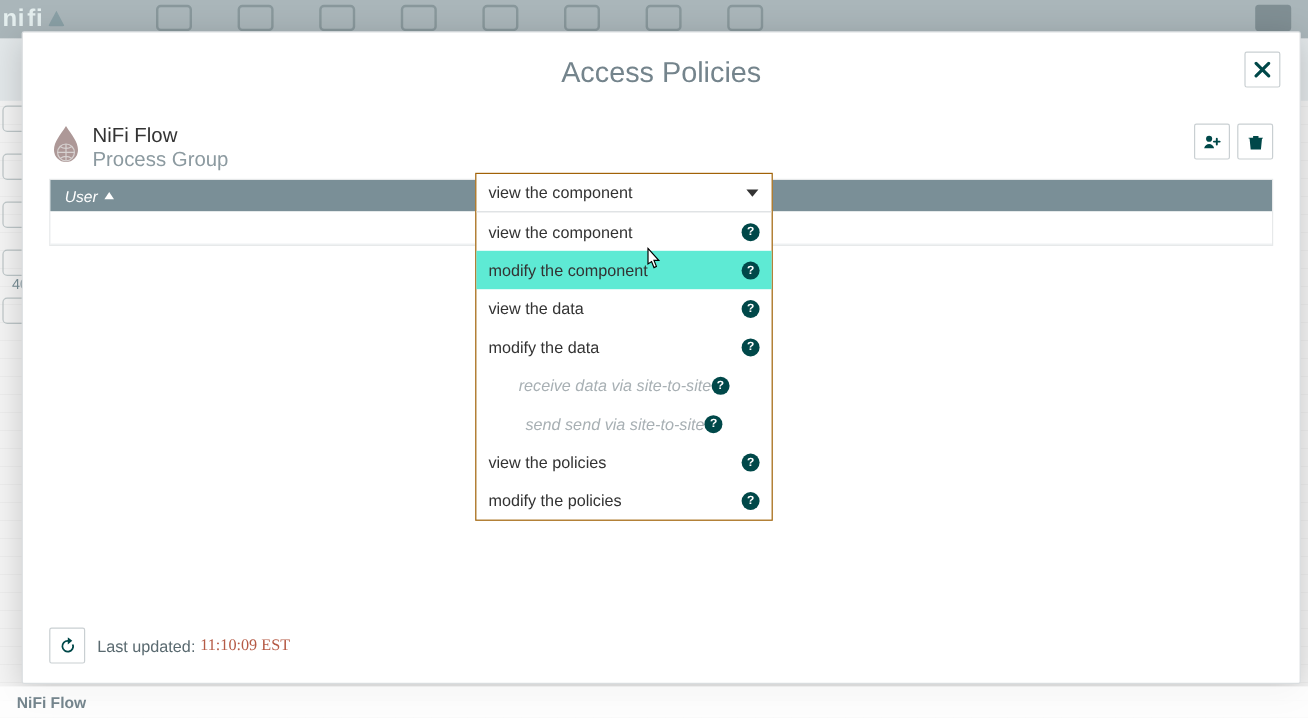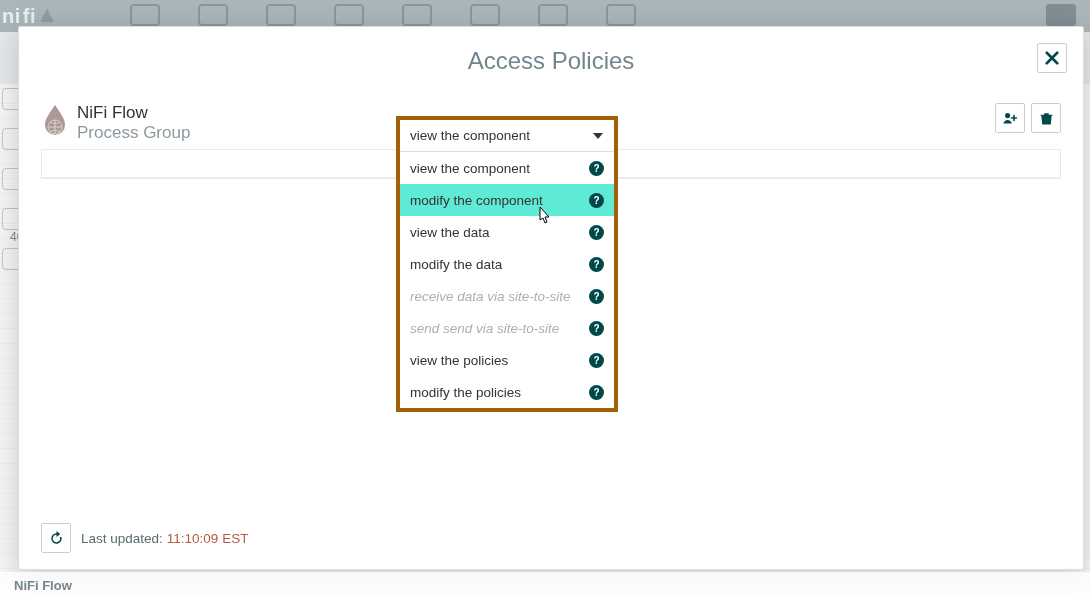--- a/index.html
+++ b/index.html
@@ -112,39 +112,39 @@
     height:28px; display:flex; align-items:center; padding:0 12px;
     border-bottom:1px solid #eceeef; font-size:13px; color:#333;flex-direction:column;
   }
   .trow .cell-user { flex:1; }
   .trow .cell-actions { width:90px; border-left:1px solid #eceeef; height:100%; display:flex; align-items:center; justify-content:center;}
   .trow .cell-actions svg { width:14px; height:14px; color:#004849; cursor:pointer;}
 
   
   .dd {
     position:absolute;
-    left: 396px; top: 116px;
-    width: 222px;
-    border:4px solid #a16207;
+    left: 396px; top: 144px;
+    width: 248px;
+    border:1px solid #a16207;
     background:#fff;
     z-index:50;
   }
   .dd-selected {
     height:32px; display:flex; align-items:center; justify-content:space-between;
     padding:0 10px; font-size:13.5px; color:#333; cursor:pointer;
     border-bottom:1px solid #d9dddf;
   }
   .dd-selected .chev { color:#333; }
   .dd-list { max-height:300px; }
   .dd-item {
     height:32px; display:flex; align-items:center; justify-content:space-between;
     padding:0 10px; font-size:13.5px; cursor:pointer; color:#333;
   }
   .dd-item.hovered { background:#5eead4; }
-  .dd-item.disabled { color:#a8b0b4; font-style:italic; cursor:default;}
+  .dd-item.disabled { color:#a8b0b4; font-style:italic; cursor:default;justify-content:center;}
   .dd-item .help {
     width:15px; height:15px; border-radius:50%; background:#004849; color:#fff;
     display:flex; align-items:center; justify-content:center; font-size:10px; font-weight:700;
     font-style:normal;
   }
 
   
   .cursor {
     position:absolute; left:536px; top:206px; z-index:60;
     font-size:16px; pointer-events:none;
@@ -239,38 +239,42 @@
       </div>
       <div class="sq-btn">
         <svg viewBox="0 0 20 20" width="15" height="15" fill="currentColor">
           <path d="M3 5h14l-1.3 13H4.3zM7 3h6v2H7zM2 5h16v1H2z"></path>
         </svg>
       </div>
     </div>
   </div>
 
   <div class="table">
+    <div class="thead">
+      <span>User</span>
+      <span class="sort-caret"></span>
+    </div>
     <div class="trow">
       <div class="cell-user">User1</div>
       <div class="cell-actions">
         <svg viewBox="0 0 20 20" fill="currentColor">
           <path d="M3 5h14l-1.3 13H4.3zM7 3h6v2H7zM2 5h16v1H2z"></path>
         </svg>
       </div>
     </div>
   </div>
 
   <div class="footer">
     <div class="refresh-btn">
       <svg viewBox="0 0 20 20" width="15" height="15" fill="currentColor">
         <path d="M10 3a7 7 0 1 0 6.7 5H14.5A5 5 0 1 1 10 5v3l5-4-5-4z"></path>
       </svg>
     </div>
     <span>Last updated: </span>
-    <span class="ts" style="margin-left:-6px;">11:10:09 EST</span>
+    <span class="ts" style="margin-left:-6px;font-family:Liberation Serif, serif;">11:10:09 EST</span>
   </div>
 </div>
 
 <div class="dd">
   <div class="dd-selected">
     <span>view the component</span>
     <span class="chev">
       <svg viewBox="0 0 12 12" width="12" height="12" fill="currentColor">
           <path d="M1 3l5 6 5-6z"></path>
         </svg>

